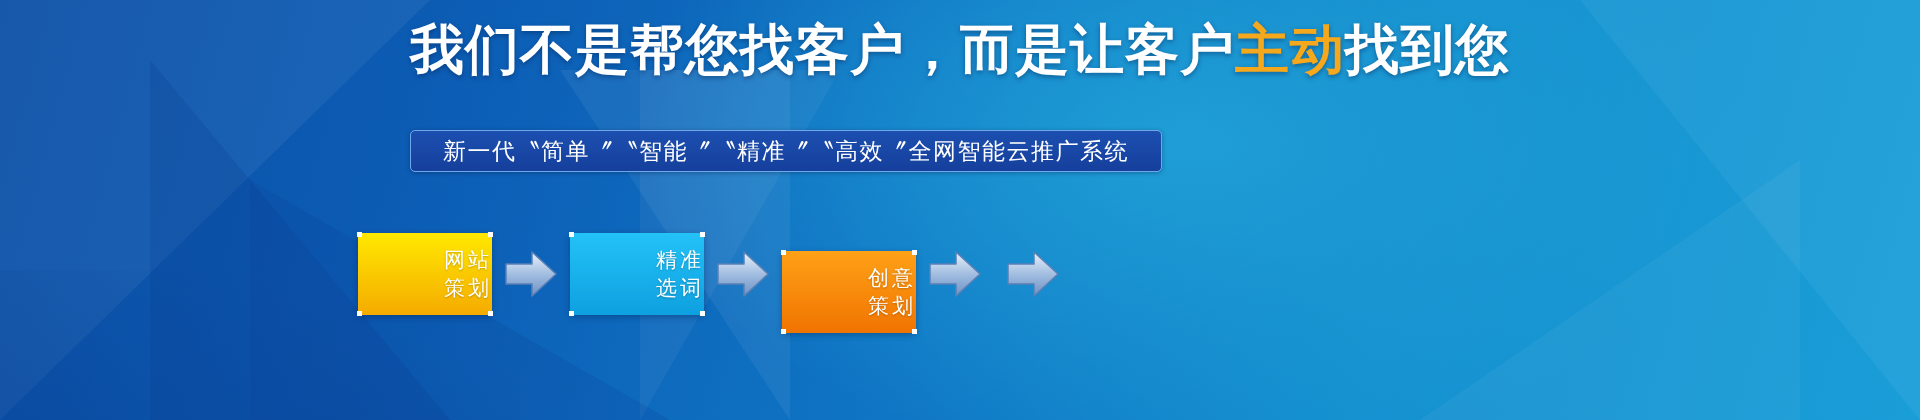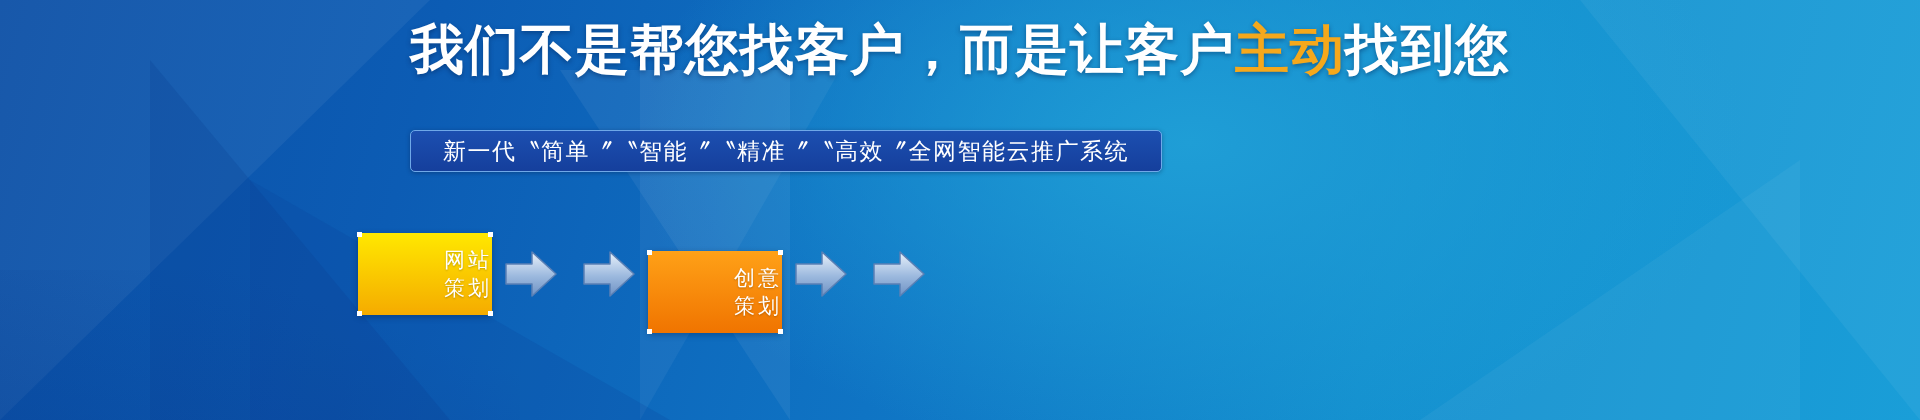--- a/index.html
+++ b/index.html
@@ -128,20 +128,26 @@
           <defs>
             <linearGradient id="ag0" x1="0" y1="0" x2="0" y2="1">
               <stop offset="0%" stop-color="#eaf2fb"></stop>
               <stop offset="55%" stop-color="#9cb9de"></stop>
               <stop offset="100%" stop-color="#6f92c4"></stop>
             </linearGradient>
           </defs>
           <path d="M2,16 L28,16 L28,4 L52,26 L28,48 L28,36 L2,36 Z" fill="url(#ag0)" stroke="#5b80b5" stroke-width="1.5" stroke-linejoin="round"></path>
         </svg>
       </div>
+      <div class="step" style="background: linear-gradient(rgb(35, 194, 247) 0%, rgb(14, 160, 224) 100%);">
+        <div class="line">精准</div>
+        <div class="line">选词</div>
+        <span class="c2"></span>
+        <span class="c3"></span>
+      </div>
       <div class="arrow">
         <svg width="54" height="52" viewBox="0 0 54 52">
           <defs>
             <linearGradient id="ag1" x1="0" y1="0" x2="0" y2="1">
               <stop offset="0%" stop-color="#eaf2fb"></stop>
               <stop offset="55%" stop-color="#9cb9de"></stop>
               <stop offset="100%" stop-color="#6f92c4"></stop>
             </linearGradient>
           </defs>
           <path d="M2,16 L28,16 L28,4 L52,26 L28,48 L28,36 L2,36 Z" fill="url(#ag1)" stroke="#5b80b5" stroke-width="1.5" stroke-linejoin="round"></path>

